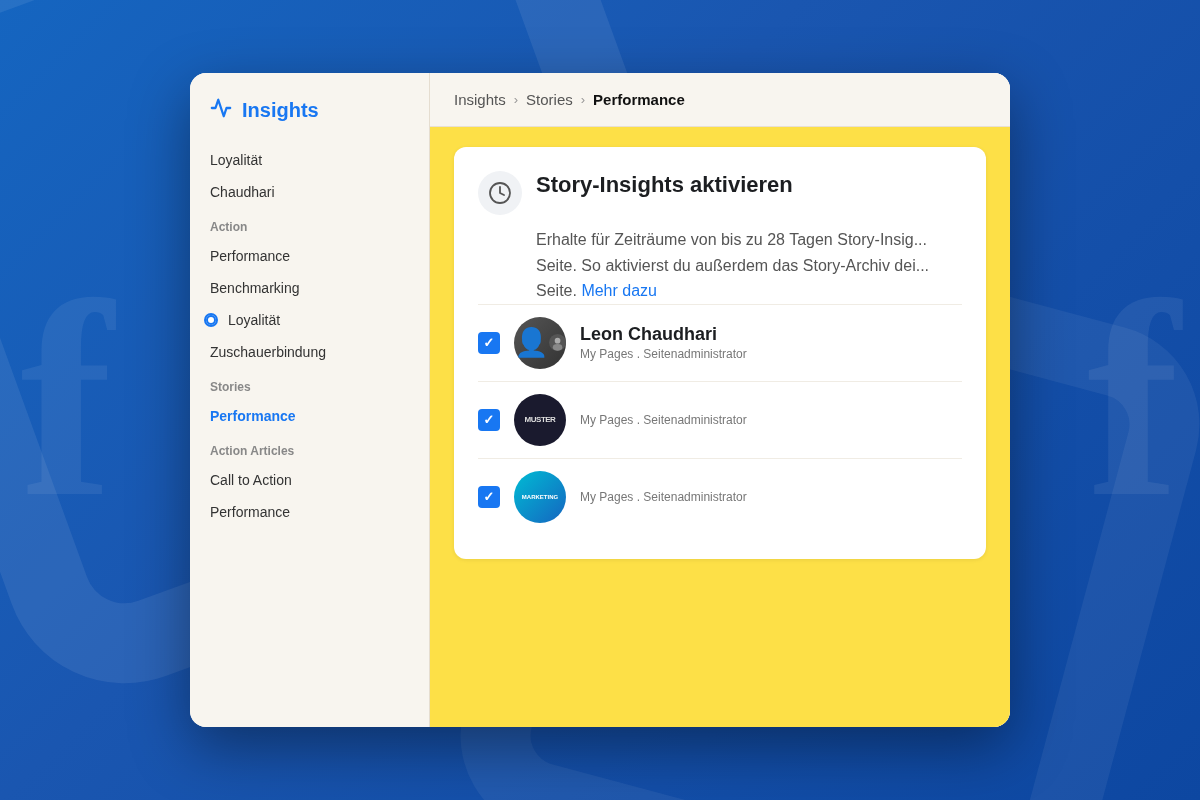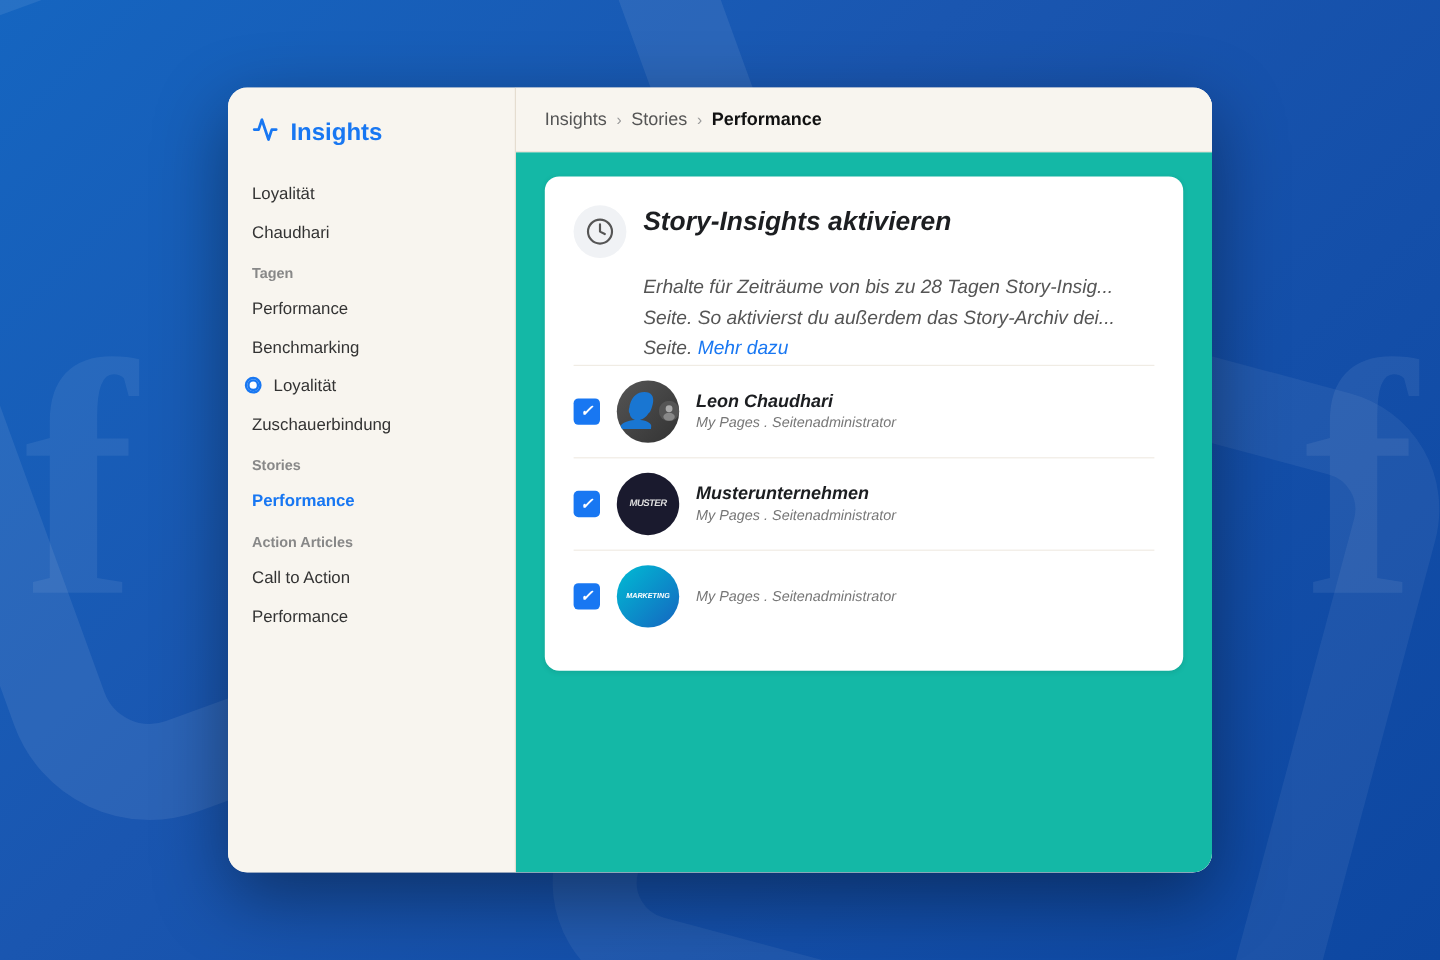--- a/index.html
+++ b/index.html
@@ -179,24 +179,23 @@
     }
 
     .breadcrumb-item.active {
       font-weight: 700;
       color: #111;
     }
 
     
     .content-area {
       flex: 1;
-      background: #14b8a6;
+      background: #fde047;
       padding: 20px 24px;
       overflow-y: auto;
-      font-style: italic;
     }
 
     
     .activation-card {
       background: white;
       border-radius: 12px;
       padding: 24px;
       margin-bottom: 16px;
       box-shadow: 0 1px 4px rgba(0,0,0,0.08);
     }
@@ -294,21 +293,21 @@
 
     .avatar-marketing {
       background: linear-gradient(135deg, #00bcd4 0%, #1565c0 100%);
     }
 
     .page-info {
       flex: 1;
     }
 
     .page-name {
-      font-size: 15px;
+      font-size: 18px;
       font-weight: 600;
       color: #1c1e21;
       margin-bottom: 2px;
     }
 
     .page-meta {
       font-size: 12px;
       color: #777;
     }
   </style>
@@ -332,21 +331,21 @@
       <span class="sidebar-title">Insights</span>
     </div>
 
     <div class="sidebar-item">
       <span>Loyalität</span>
     </div>
     <div class="sidebar-item">
       <span>Chaudhari</span>
     </div>
 
-    <div class="sidebar-section-label">Tagen</div>
+    <div class="sidebar-section-label">Action</div>
     <div class="sidebar-item">
       <span>Performance</span>
     </div>
     <div class="sidebar-item">
       <span>Benchmarking</span>
     </div>
     <div class="sidebar-item" style="position:relative;">
       <span class="active-dot" style="left:-4px; position:relative; display:inline-block; width:10px; height:10px; border-radius:50%; background:white; outline: 2px solid #1877f2; margin-right:8px; flex-shrink:0;"></span>
       <span>Loyalität</span>
     </div>
@@ -411,21 +410,20 @@
               <div class="page-meta">My Pages . Seitenadministrator</div>
             </div>
           </div>
 
           <div class="page-item">
             <div class="page-checkbox">✓</div>
             <div class="page-avatar avatar-muster" style="background:#1a1a2e; font-size:7px; font-weight:800; color:#ccc; text-align:center; display:flex; align-items:center; flex-direction:column; letter-spacing:-0.5px;">
               <span style="font-size:8px; font-weight:900; color:#ddd; line-height:1;">MUSTER</span>
             </div>
             <div class="page-info">
-              <div class="page-name">Musterunternehmen</div>
               <div class="page-meta">My Pages . Seitenadministrator</div>
             </div>
           </div>
 
           <div class="page-item">
             <div class="page-checkbox">✓</div>
             <div class="page-avatar avatar-marketing" style="background: linear-gradient(135deg, #00bcd4 0%, #1565c0 100%); font-size:6px; color:white; text-align:center; font-weight:900; padding:4px;">
               <span style="font-size:6px;">MARKETING</span>
             </div>
             <div class="page-info">

